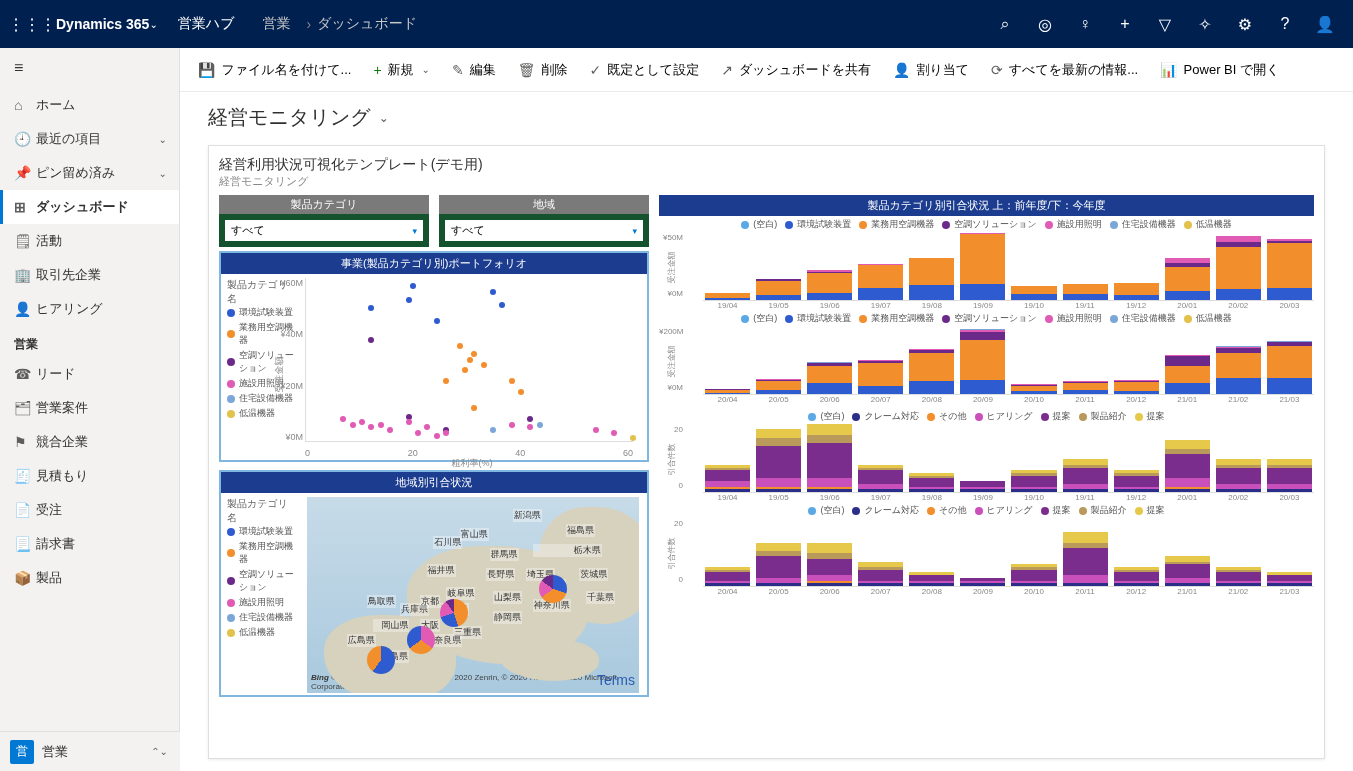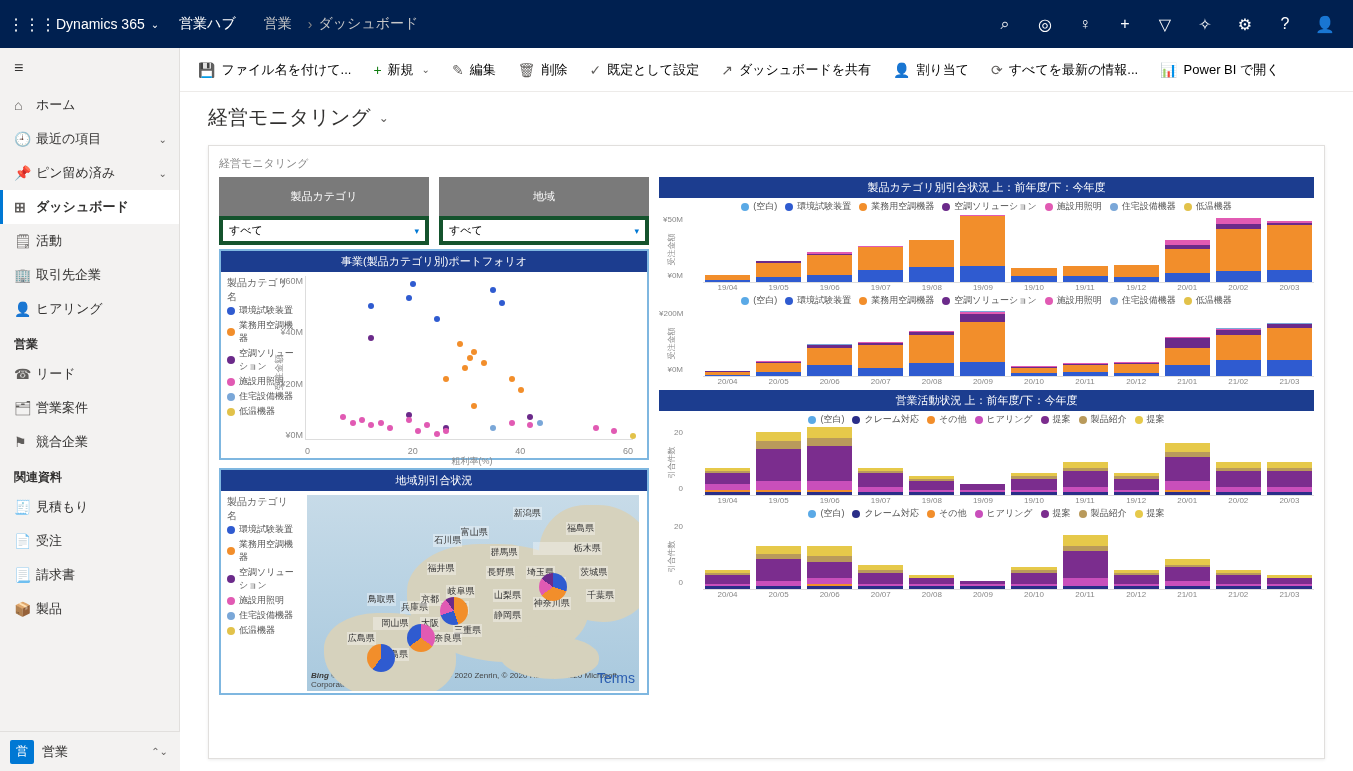--- a/index.html
+++ b/index.html
@@ -1,21 +1,21 @@
 <!DOCTYPE html>
 <html><head>
 <meta charset="utf-8">
 <style>
 * { margin: 0; padding: 0; box-sizing: border-box; font-family: "Segoe UI", -apple-system, sans-serif; }
 body { width: 1353px; height: 771px; overflow: hidden; background: #f3f2f1; }
 
 
 .topnav { height: 48px; background: #002050; color: #fff; display: flex; align-items: center; padding: 0 8px; font-size: 14px; }
 .topnav .waffle { width: 48px; text-align: center; font-size: 16px; cursor: pointer; }
-.topnav .app { font-weight: 400; margin-right: 6px; }
+.topnav .app { font-weight: 700; }
 .topnav .chev { margin-right: 20px; font-size: 10px; }
 .topnav .bc { color: #c8c8c8; margin-right: 10px; }
 .topnav .bc.strong { color: #fff; }
 .topnav .sep { margin: 0 6px; color: #888; }
 .topnav .spacer { flex: 1; }
 .topnav .icon { width: 40px; text-align: center; font-size: 16px; cursor: pointer; }
 
 .shell { display: flex; height: calc(100% - 48px); }
 
 
@@ -42,22 +42,22 @@
 .page-head { padding: 12px 28px 10px; font-size: 20px; color: #323130; display: flex; align-items: center; gap: 8px; }
 .page-head .chev { font-size: 12px; color: #605e5c; }
 
 .dash-wrap { flex: 1; margin: 4px 28px 12px; background: #fff; border: 1px solid #e1dfdd; box-shadow: 0 1px 3px rgba(0,0,0,0.08); padding: 10px 10px 4px; overflow: hidden; }
 .dash-title { font-size: 14px; color: #323130; }
 .dash-sub { font-size: 11px; color: #888; margin-bottom: 6px; }
 
 .dash-grid { display: grid; grid-template-columns: 430px 1fr; gap: 10px; }
 .filters { grid-column: 1; display: flex; gap: 10px; margin-bottom: 4px; }
 .filter { flex: 1; }
-.filter .hdr { background: #7a7a7a; color: #fff; font-size: 11px; text-align: center; padding: 12px; }
-.filter .sel { border: 4px solid #14532d; font-size: 11px; padding: 3px 6px; display: flex; justify-content: space-between; align-items: center; cursor: pointer; }
+.filter .hdr { background: #7a7a7a; color: #fff; font-size: 11px; text-align: center; padding: 2px; }
+.filter .sel { border: 6px solid #14532d; font-size: 11px; padding: 3px 6px; display: flex; justify-content: space-between; align-items: center; cursor: pointer; }
 .filter .sel .tri { font-size: 9px; color: #0078d4; }
 
 .tile { border: 2px solid #7FB7E0; background: #fff; }
 .tile.plain { border: none; }
 .tile-hdr { background: #1c3d8f; color: #fff; font-size: 11px; text-align: center; padding: 3px; }
 .tile-body { padding: 4px 8px 2px; position: relative; }
 
 .legend { font-size: 9px; color: #555; }
 .legend .lrow { display: flex; align-items: center; gap: 4px; margin-bottom: 2px; }
 .legend .dot { width: 8px; height: 8px; border-radius: 50%; flex-shrink: 0; }
@@ -159,21 +159,20 @@
           <span>リード</span>
         </div>
         <div class="item">
           <span class="ic">🗂</span>
           <span>営業案件</span>
         </div>
         <div class="item">
           <span class="ic">⚑</span>
           <span>競合企業</span>
         </div>
-        <div class="group">関連資料</div>
         <div class="item">
           <span class="ic">🧾</span>
           <span>見積もり</span>
         </div>
         <div class="item">
           <span class="ic">📄</span>
           <span>受注</span>
         </div>
         <div class="item">
           <span class="ic">📃</span>
@@ -230,20 +229,21 @@
           <span class="ic">📊</span>
           <span>Power BI で開く</span>
         </div>
       </div>
     <div class="page-head">
       <span>経営モニタリング</span>
       <span class="chev">⌄</span>
     </div>
 
     <div class="dash-wrap">
+      <div class="dash-title">経営利用状況可視化テンプレート(デモ用)</div>
       <div class="dash-sub">経営モニタリング</div>
 
       <div class="dash-grid">
 
         <div>
           <div class="filters" id="filters">
               <div class="filter">
                 <div class="hdr">製品カテゴリ</div>
                 <div class="sel">
                   <span>すべて</span>
@@ -673,21 +673,20 @@
                     <span>20/12</span>
                     <span>21/01</span>
                     <span>21/02</span>
                     <span>21/03</span>
                   </div>
                 </div>
             </div>
           </div>
 
           <div class="tile plain">
-            <div class="tile-hdr">営業活動状況 上：前年度/下：今年度</div>
             <div class="legend h" id="leg-act-top">
                 <div class="lrow">
                   <span class="dot" style="background:#5aa9e6"></span>
                   <span>(空白)</span>
                 </div>
                 <div class="lrow">
                   <span class="dot" style="background:#2a2e88"></span>
                   <span>クレーム対応</span>
                 </div>
                 <div class="lrow">

